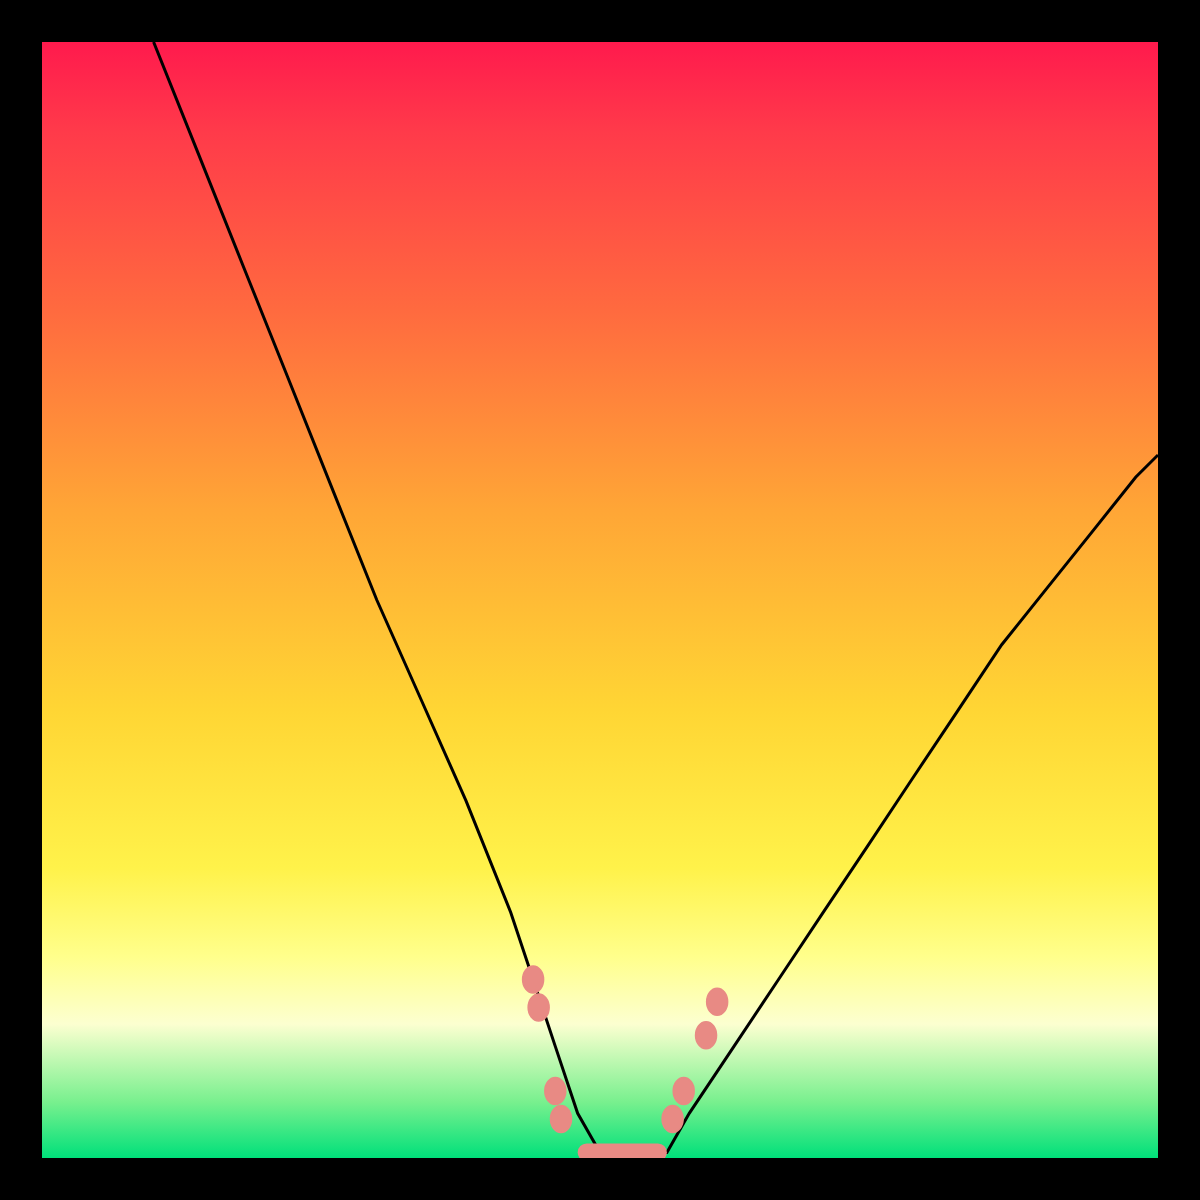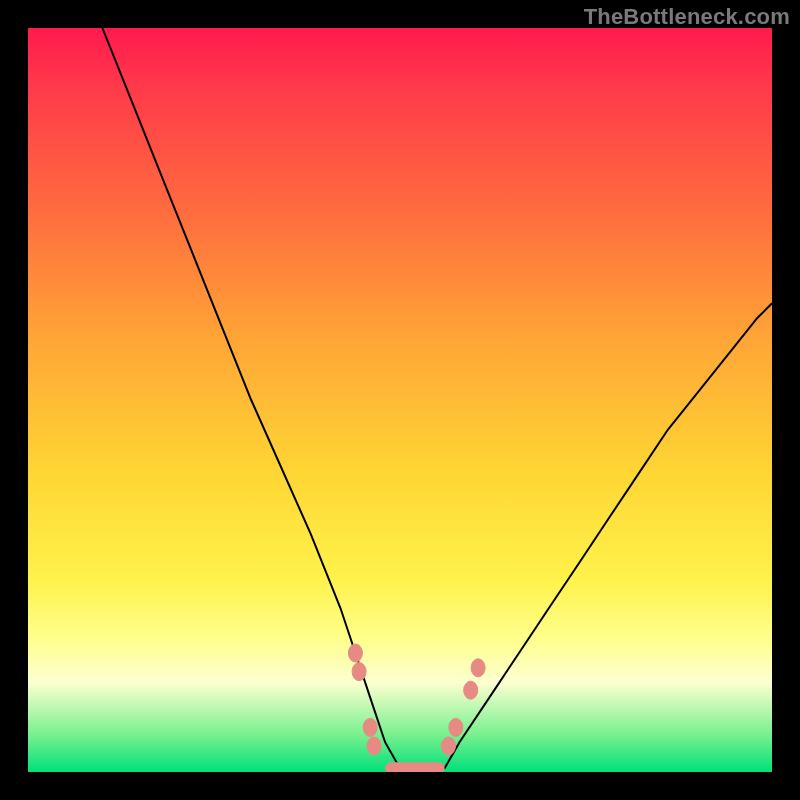--- a/index.html
+++ b/index.html
@@ -71,14 +71,13 @@
         <ellipse cx="342.2" cy="699.4" rx="7" ry="9" fill="#e88a84" stroke="#e88a84"></ellipse>
         <ellipse cx="346.0" cy="718.0" rx="7" ry="9" fill="#e88a84" stroke="#e88a84"></ellipse>
         <ellipse cx="420.4" cy="718.0" rx="7" ry="9" fill="#e88a84" stroke="#e88a84"></ellipse>
         <ellipse cx="427.8" cy="699.4" rx="7" ry="9" fill="#e88a84" stroke="#e88a84"></ellipse>
         <ellipse cx="442.7" cy="662.2" rx="7" ry="9" fill="#e88a84" stroke="#e88a84"></ellipse>
         <ellipse cx="450.1" cy="639.8" rx="7" ry="9" fill="#e88a84" stroke="#e88a84"></ellipse>
       </g>
     <rect id="baseline" rx="6" ry="6" x="357.1" y="734.3" width="59.5" height="12" fill="#e88a84"></rect>
   </svg>
 
-  <div class="watermark">TheBottleneck.com</div>
 </div>
 
 </body></html>

